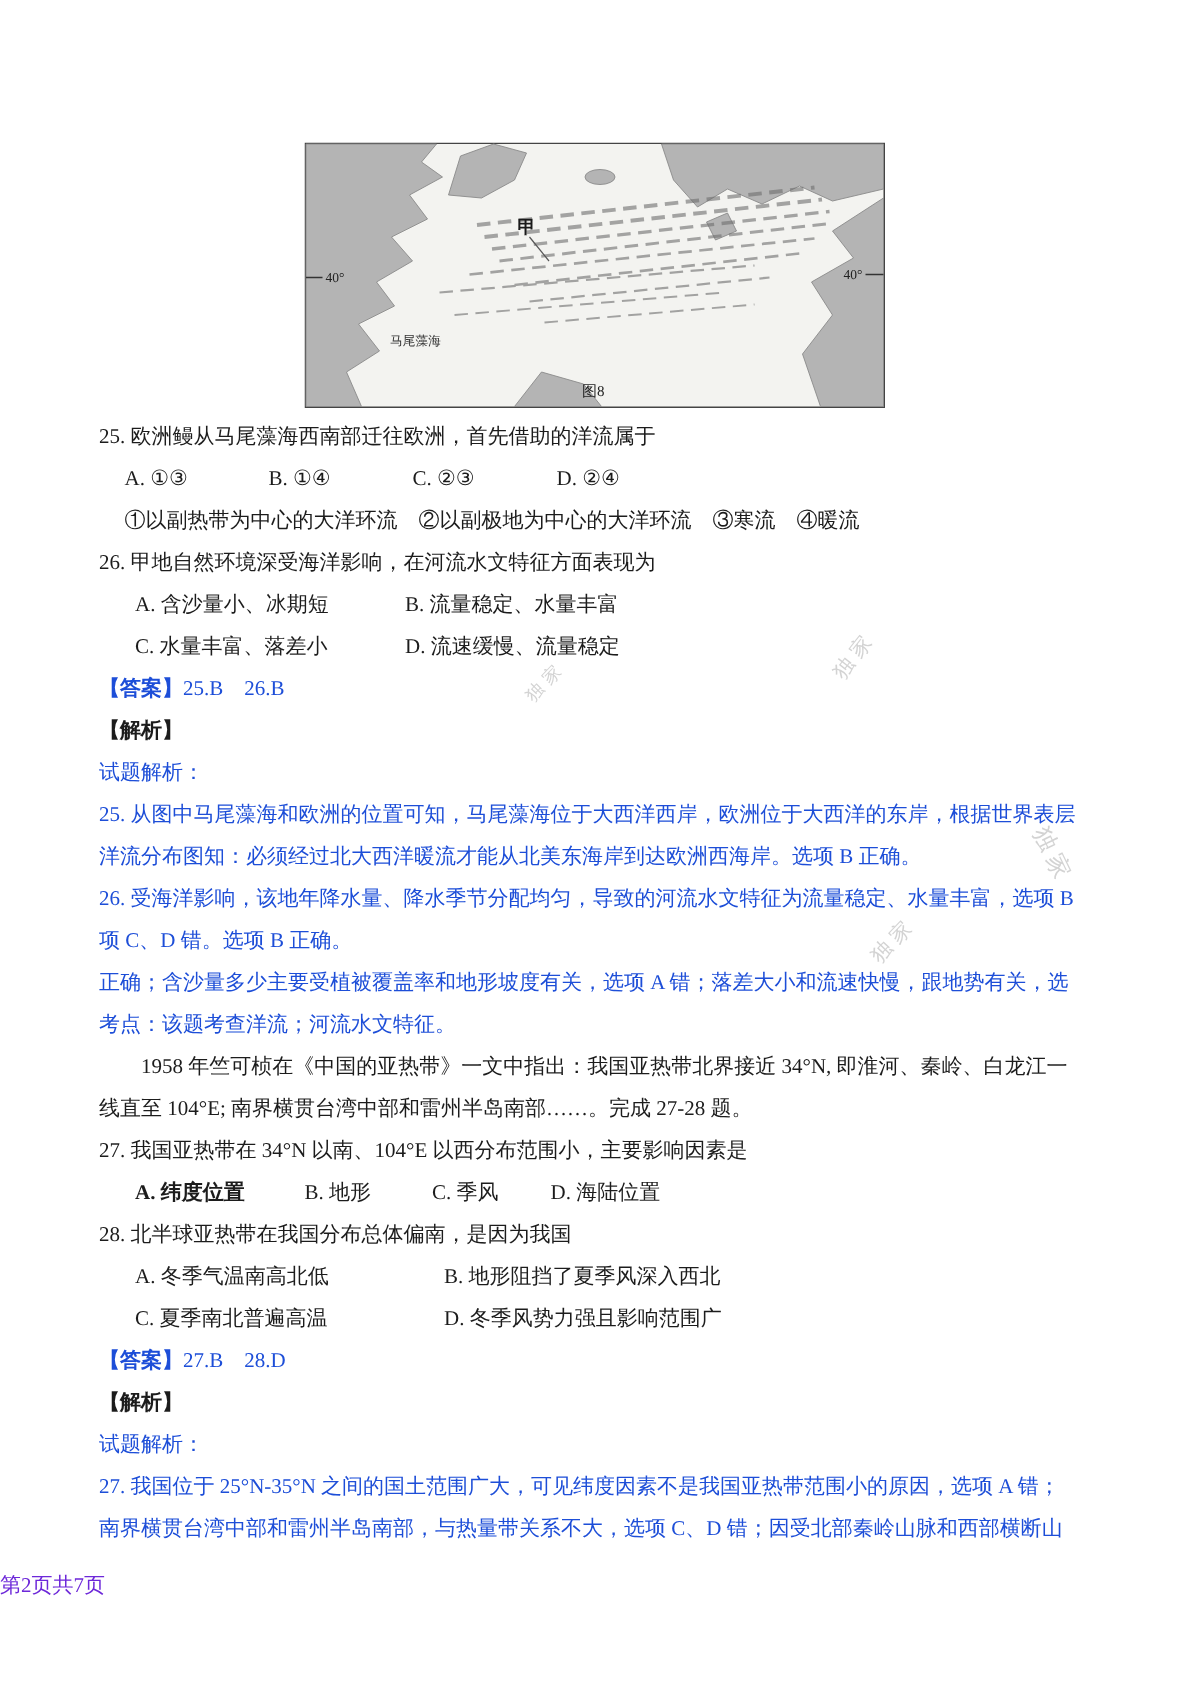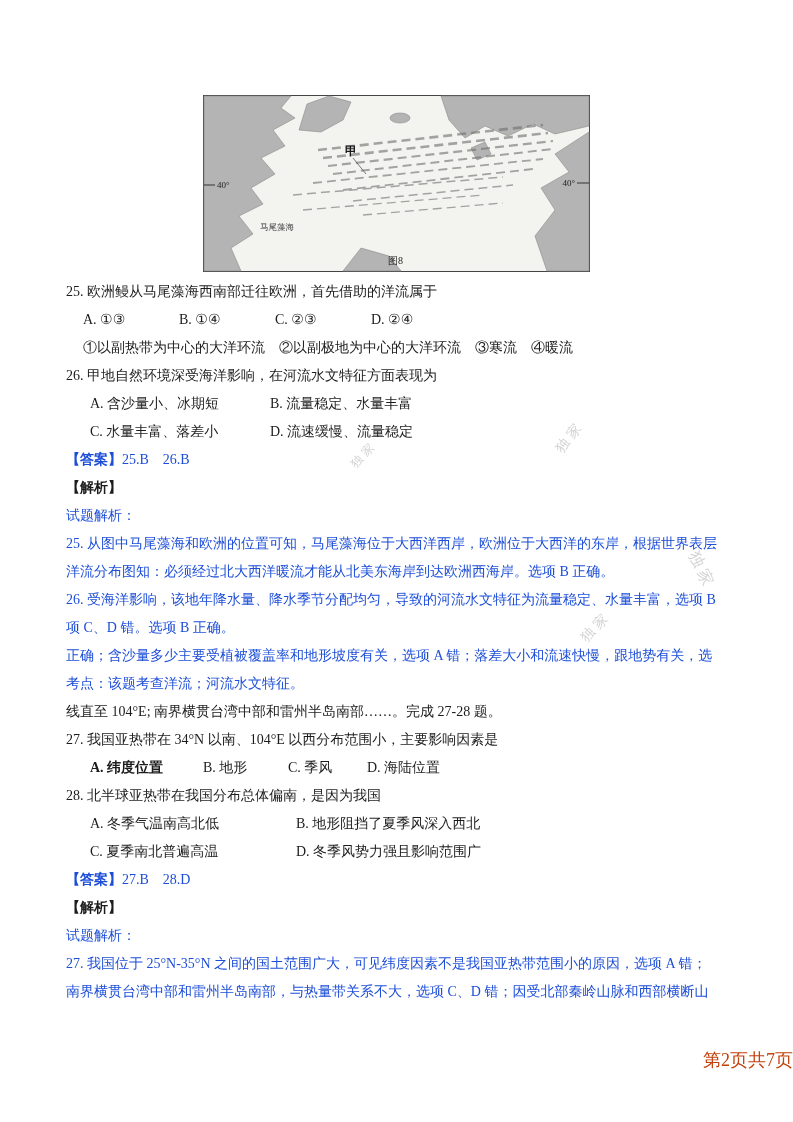--- a/index.html
+++ b/index.html
@@ -21,22 +21,22 @@
   .c25 span { display:inline-block; width:96px; }
   .c25 span:last-child { width:auto; }
   .two-col span:first-child { display:inline-block; width:180px; }
   .q28row span:first-child { display:inline-block; width:206px; }
   .c27 span { display:inline-block; }
   .c27 span:nth-child(1){ width:113px;font-weight:bold; }
   .c27 span:nth-child(2){ width:85px; }
   .c27 span:nth-child(3){ width:79px; }
   .c27 span:nth-child(4){ width:auto; }
   .footer {
-    position:absolute; left:0; right:0; top:1048px; text-align:right;
-    font-size:18px; color:#c2410c;
+    position:absolute; left:0; right:0; top:1048px; text-align:left;
+    font-size:14px; color:#6d28d9;
   }
   
   .wm {
     position:absolute; color:rgba(140,140,140,0.38); font-size:14px;
     white-space:nowrap; pointer-events:none; letter-spacing:4px;
   }
   .wm1 { left:552px; top:428px; transform:rotate(-52deg); }
   .wm2 { left:702px; top:548px; transform:rotate(64deg); transform-origin:left top; font-size:16px; }
   .wm3 { left:578px; top:618px; transform:rotate(-46deg); }
   .wm4 { left:348px; top:446px; transform:rotate(-46deg); font-size:12px; }
@@ -104,20 +104,21 @@
   </p>
   <p class="line bold">【解析】</p>
   <p class="line red">试题解析：</p>
   <p class="line red">25. 从图中马尾藻海和欧洲的位置可知，马尾藻海位于大西洋西岸，欧洲位于大西洋的东岸，根据世界表层</p>
   <p class="line red">洋流分布图知：必须经过北大西洋暖流才能从北美东海岸到达欧洲西海岸。选项 B 正确。</p>
   <p class="line red">26. 受海洋影响，该地年降水量、降水季节分配均匀，导致的河流水文特征为流量稳定、水量丰富，选项 B</p>
   <p class="line red">项 C、D 错。选项 B 正确。</p>
   <p class="line red">正确；含沙量多少主要受植被覆盖率和地形坡度有关，选项 A 错；落差大小和流速快慢，跟地势有关，选</p>
   <p class="line red">考点：该题考查洋流；河流水文特征。</p>
 
+  <p class="line ti">1958 年竺可桢在《中国的亚热带》一文中指出：我国亚热带北界接近 34°N, 即淮河、秦岭、白龙江一</p>
   <p class="line">线直至 104°E; 南界横贯台湾中部和雷州半岛南部……。完成 27-28 题。</p>
 
   <p class="line">27. 我国亚热带在 34°N 以南、104°E 以西分布范围小，主要影响因素是</p>
   <p class="line indent2 c27">
     <span>A. 纬度位置</span><span>B. 地形</span><span>C. 季风</span><span>D. 海陆位置</span>
   </p>
 
   <p class="line">28. 北半球亚热带在我国分布总体偏南，是因为我国</p>
   <p class="line indent2 q28row">
     <span>A. 冬季气温南高北低</span><span>B. 地形阻挡了夏季风深入西北</span>

